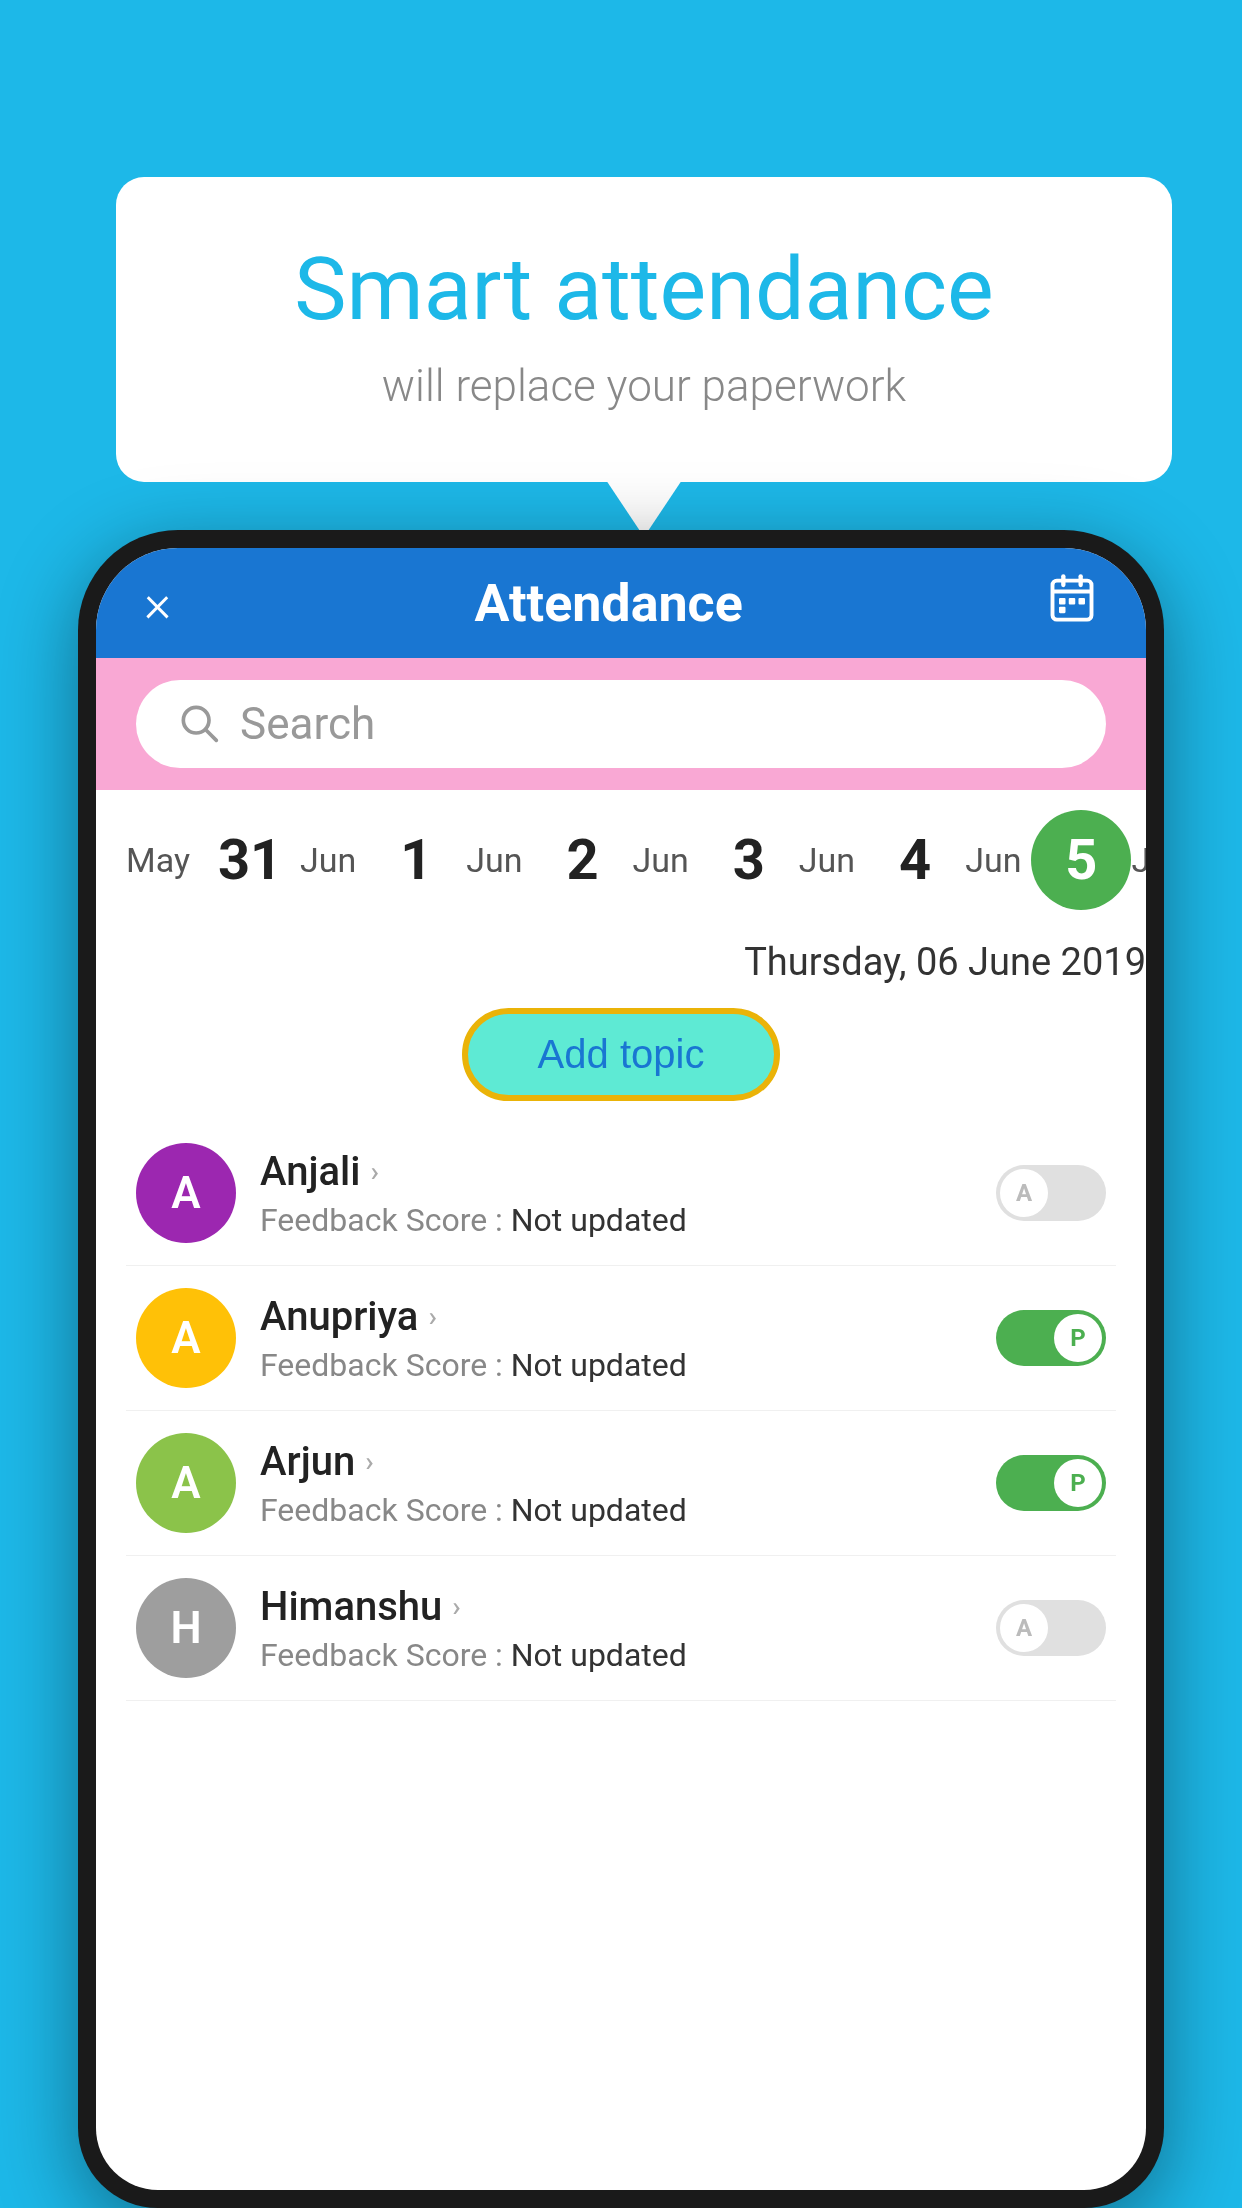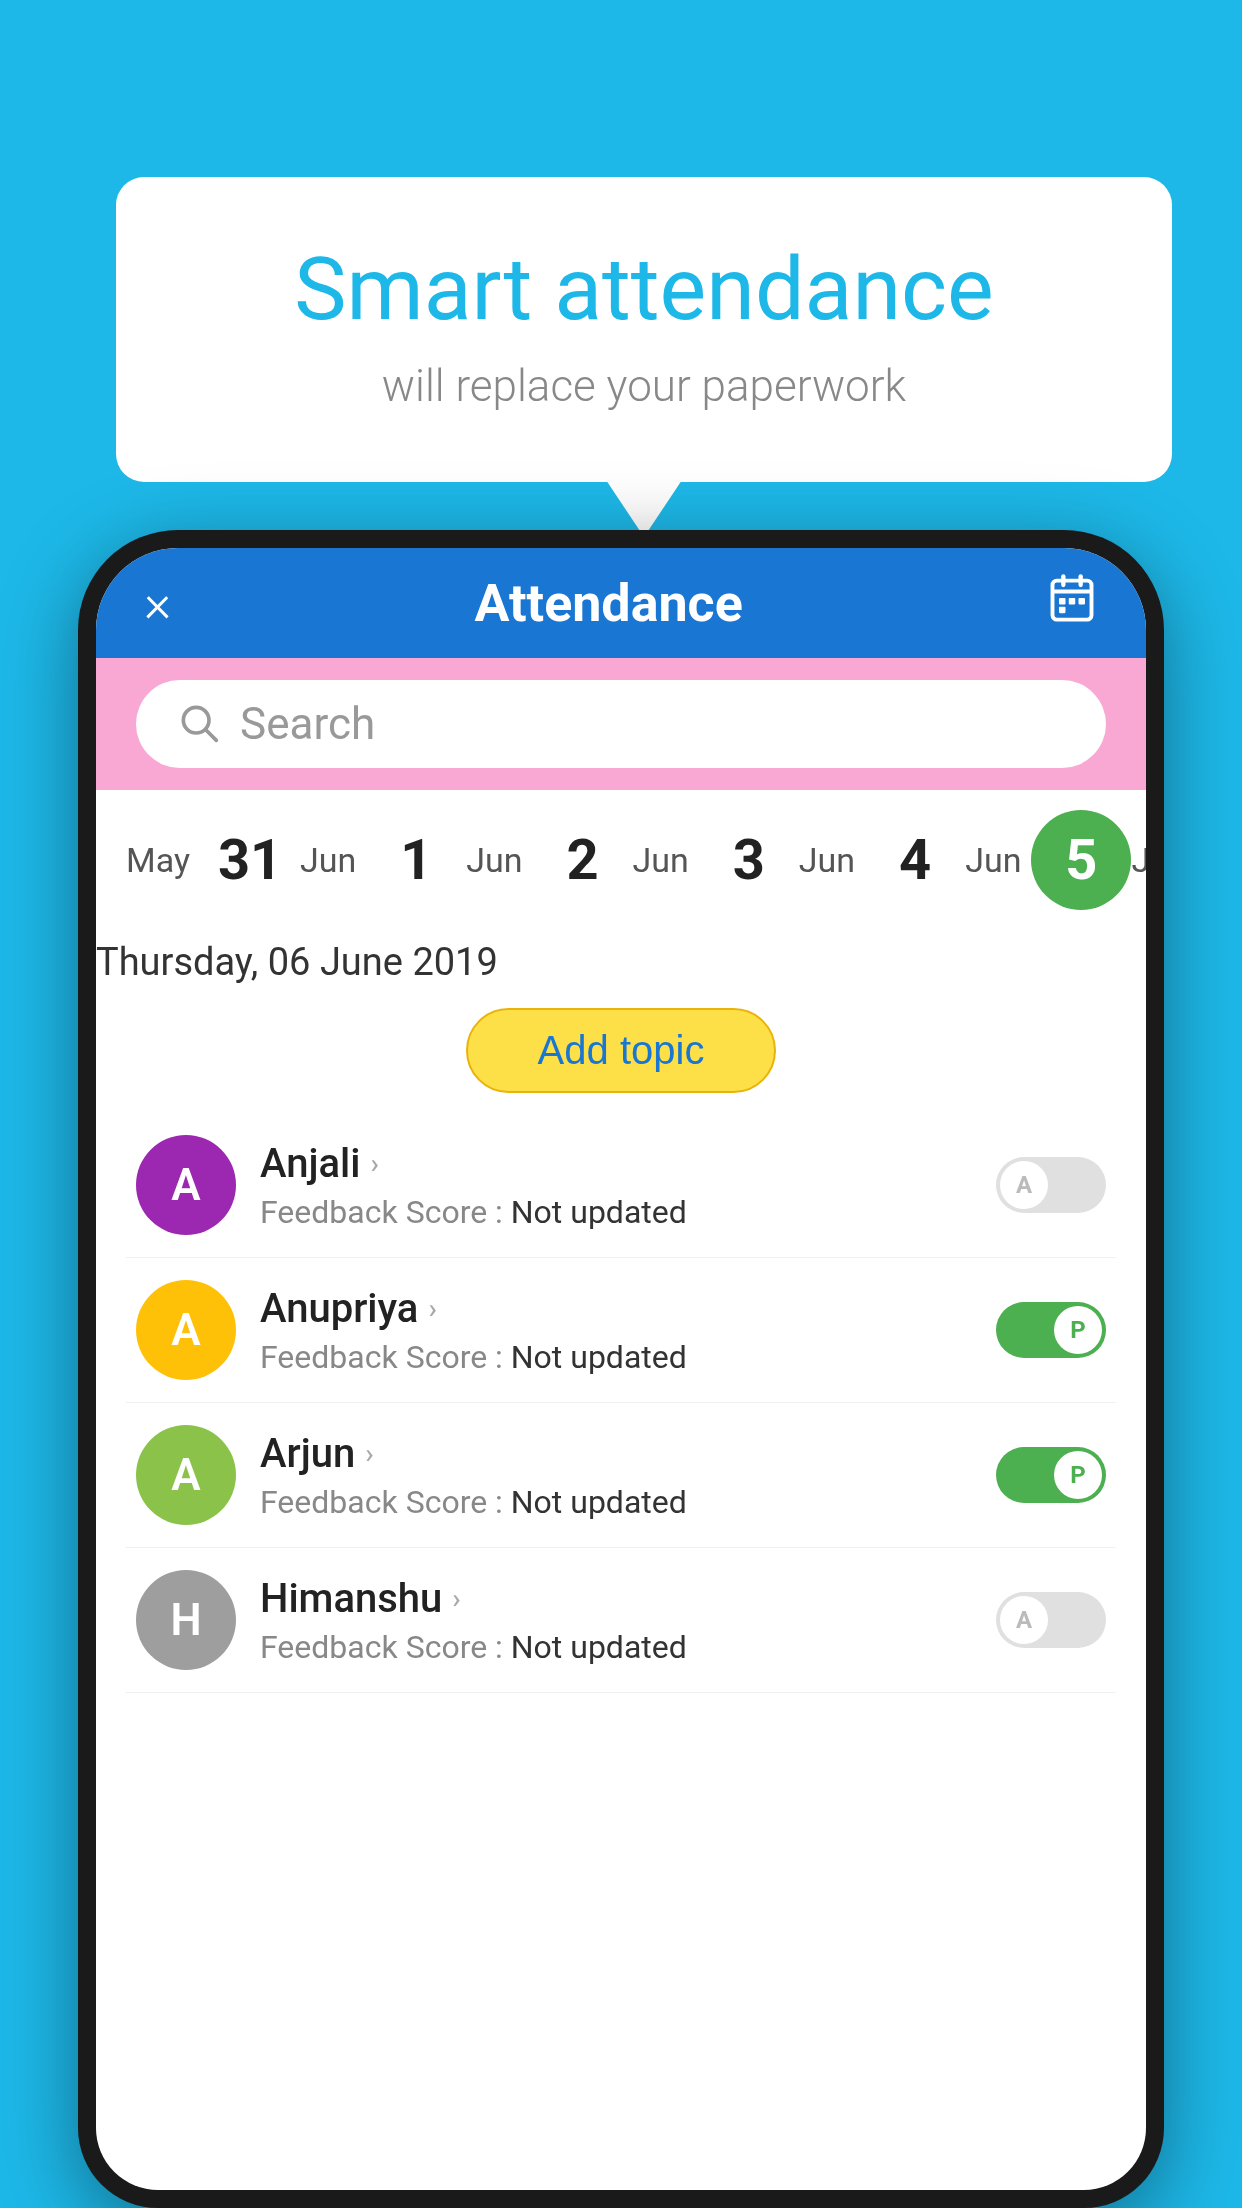--- a/index.html
+++ b/index.html
@@ -177,39 +177,39 @@
       background: #4CAF50;
       color: white;
     }
     .cal-date.selected {
       background: #1976D2;
       color: white;
     }
 
     
     .date-header {
-      text-align: left;
+      text-align: right;
       padding: 20px 0 14px;
       font-size: 38px;
       color: #333;
     }
 
     
     .add-topic-container {
       display: flex;
       justify-content: center;
       padding: 10px 0 20px;
     }
     .add-topic-btn {
-      border: 2px solid #eab308;
+      border: 6px solid #eab308;
       border-radius: 50px;
       padding: 18px 70px;
       color: #1976D2;
       font-size: 40px;
-      background: #fde047;
+      background: #5eead4;
       cursor: pointer;
     }
 
     
     .avg-feedback {
       text-align: center;
       font-size: 36px;
       color: #888;
       padding-bottom: 20px;
     }

